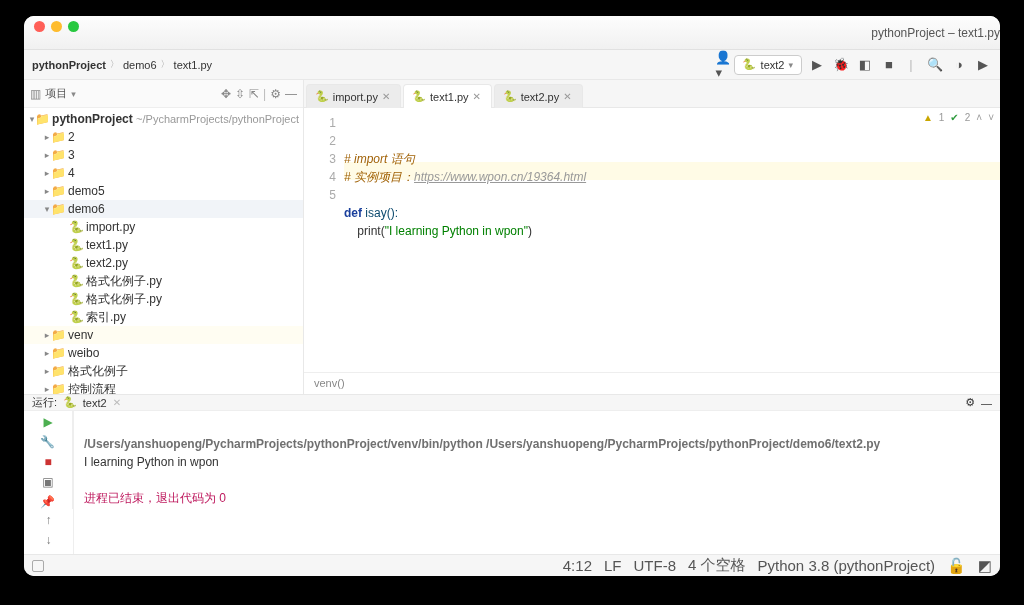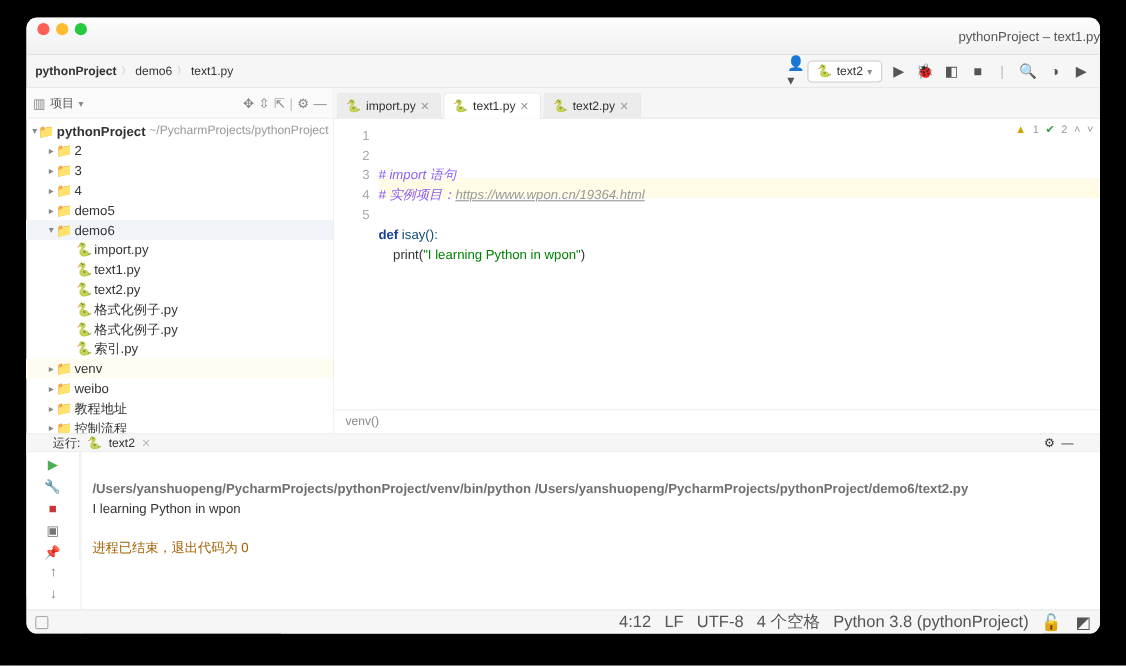--- a/index.html
+++ b/index.html
@@ -51,40 +51,40 @@
   
   .editor { flex: 1; display: flex; flex-direction: column; background: #fff; min-width: 0; }
   .tabbar { height: 28px; display: flex; align-items: flex-end; border-bottom: 1px solid #e8e8e8; background: #f6f6f6; }
   .etab { padding: 5px 10px 5px 8px; border: 1px solid #e8e8e8; border-bottom: none; background: #ececec; font-size: 11px; display: flex; align-items: center; gap: 4px; margin-left: 2px; border-radius: 4px 4px 0 0; position: relative; top: 1px; }
   .etab.active { background: #fff; }
   .etab .close { color: #999; font-size: 10px; }
   .code { flex: 1; display: flex; font-family: "Menlo","Consolas",monospace; font-size: 12px; position: relative; }
   .gutter { width: 40px; text-align: right; color: #aaa; padding: 6px 8px 6px 0; background: #fff; line-height: 18px; white-space: pre; }
   .codetext { flex: 1; padding: 6px 0; line-height: 18px; white-space: pre; position: relative; }
   .linesel { position: absolute; left: 0; right: 0; height: 18px; background: #fffbe6; }
-  .cmt { color: #8b5cf6; font-style: italic; }
+  .cmt { color: #a16207; font-style: italic; }
   .kw  { color: #1a3f9c; font-weight: bold; }
   .fn  { color: #0c4a6e; }
   .str { color: #008000; }
   .lnk { color: #999; font-style: italic; text-decoration: underline; }
   .crumb-bottom { height: 22px; border-top: 1px solid #eee; color: #888; font-size: 11px; padding: 4px 10px; }
 
   .markers { position: absolute; right: 6px; top: 4px; font-size: 10px; color: #999; display: flex; gap: 6px; align-items: center; }
   .warnico { color: #c9a600; }
   .okico { color: #2e9b3e; }
 
   
   .run-panel { height: 160px; border-top: 1px solid #e8e8e8; background: #fff; display: flex; flex-direction: column; }
-  .run-head { height: 24px; background: #f6f6f6; border-bottom: 1px solid #eee; display: flex; align-items: center; padding: 0 24px; font-size: 11px; gap: 6px; }
+  .run-head { height: 24px; background: #f6f6f6; border-bottom: 1px solid #eee; display: flex; align-items: center; padding: 0 8px; font-size: 11px; gap: 6px; }
   .run-body { flex: 1; display: flex; }
   .run-gutter { width: 50px; display: flex; flex-direction: column; border-right: 1px solid #eee; }
   .rcol { flex: 1; display: flex; flex-direction: column; align-items: center; padding-top: 4px; gap: 6px; color: #777; font-size: 12px; }
   .run-text { flex: 1; font-family: "Menlo","Consolas",monospace; font-size: 12px; padding: 6px 10px; line-height: 18px; white-space: pre-wrap; overflow: auto; }
   .run-text .path { color: #707070; font-weight: bold; }
-  .run-text .exit { color: #a16207; text-align: right; }
+  .run-text .exit { color: #be185d; text-align: right; }
 
   
   .status { height: 22px; border-top: 1px solid #e8e8e8; background: #f6f6f6; display: flex; align-items: center; padding: 0 8px; font-size: 15px; color: #555; gap: 12px; }
   .status .box { width: 12px; height: 12px; border: 1px solid #aaa; border-radius: 2px; }
   .status .right { margin-left: auto; display: flex; gap: 12px; align-items: center; }
 
   .chev { font-size: 9px; color: #888; }
 </style>
 </head>
 <body>
@@ -202,21 +202,21 @@
             <span>venv</span>
           </div>
         <div class="node" style="padding-left:18px">
             <span class="arrow">▸</span>
             <span class="fold">📁</span>
             <span>weibo</span>
           </div>
         <div class="node" style="padding-left:18px">
             <span class="arrow">▸</span>
             <span class="fold">📁</span>
-            <span>教程地址</span>
+            <span>格式化例子</span>
           </div>
         <div class="node" style="padding-left:18px">
             <span class="arrow">▸</span>
             <span class="fold">📁</span>
             <span>控制流程</span>
           </div>
         <div class="node" style="padding-left:32px">
             <span class="fold">📄</span>
             <span>wb</span>
           </div>

